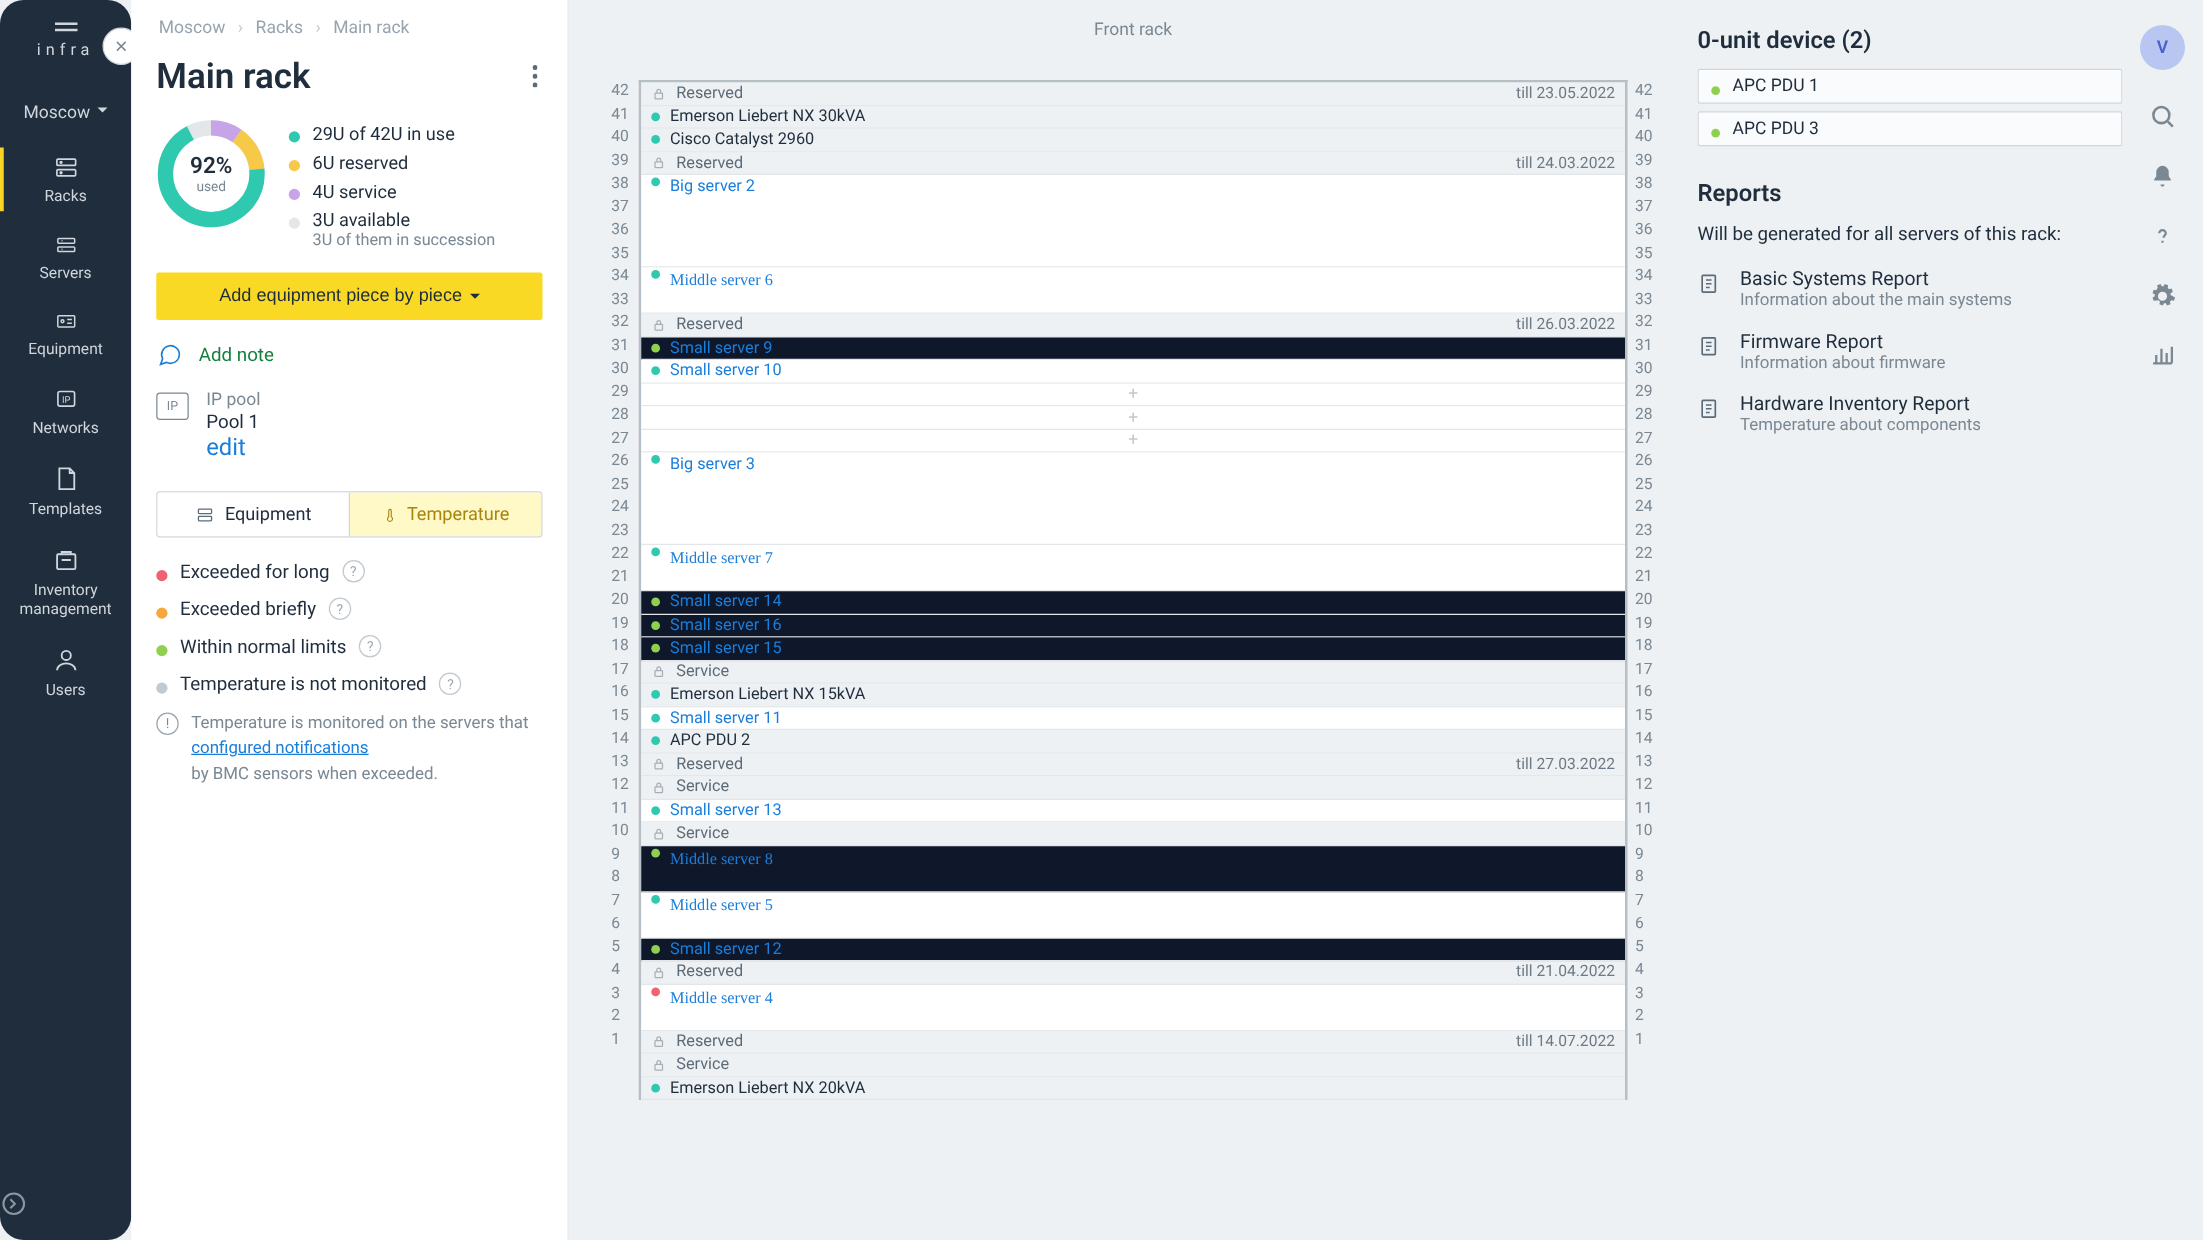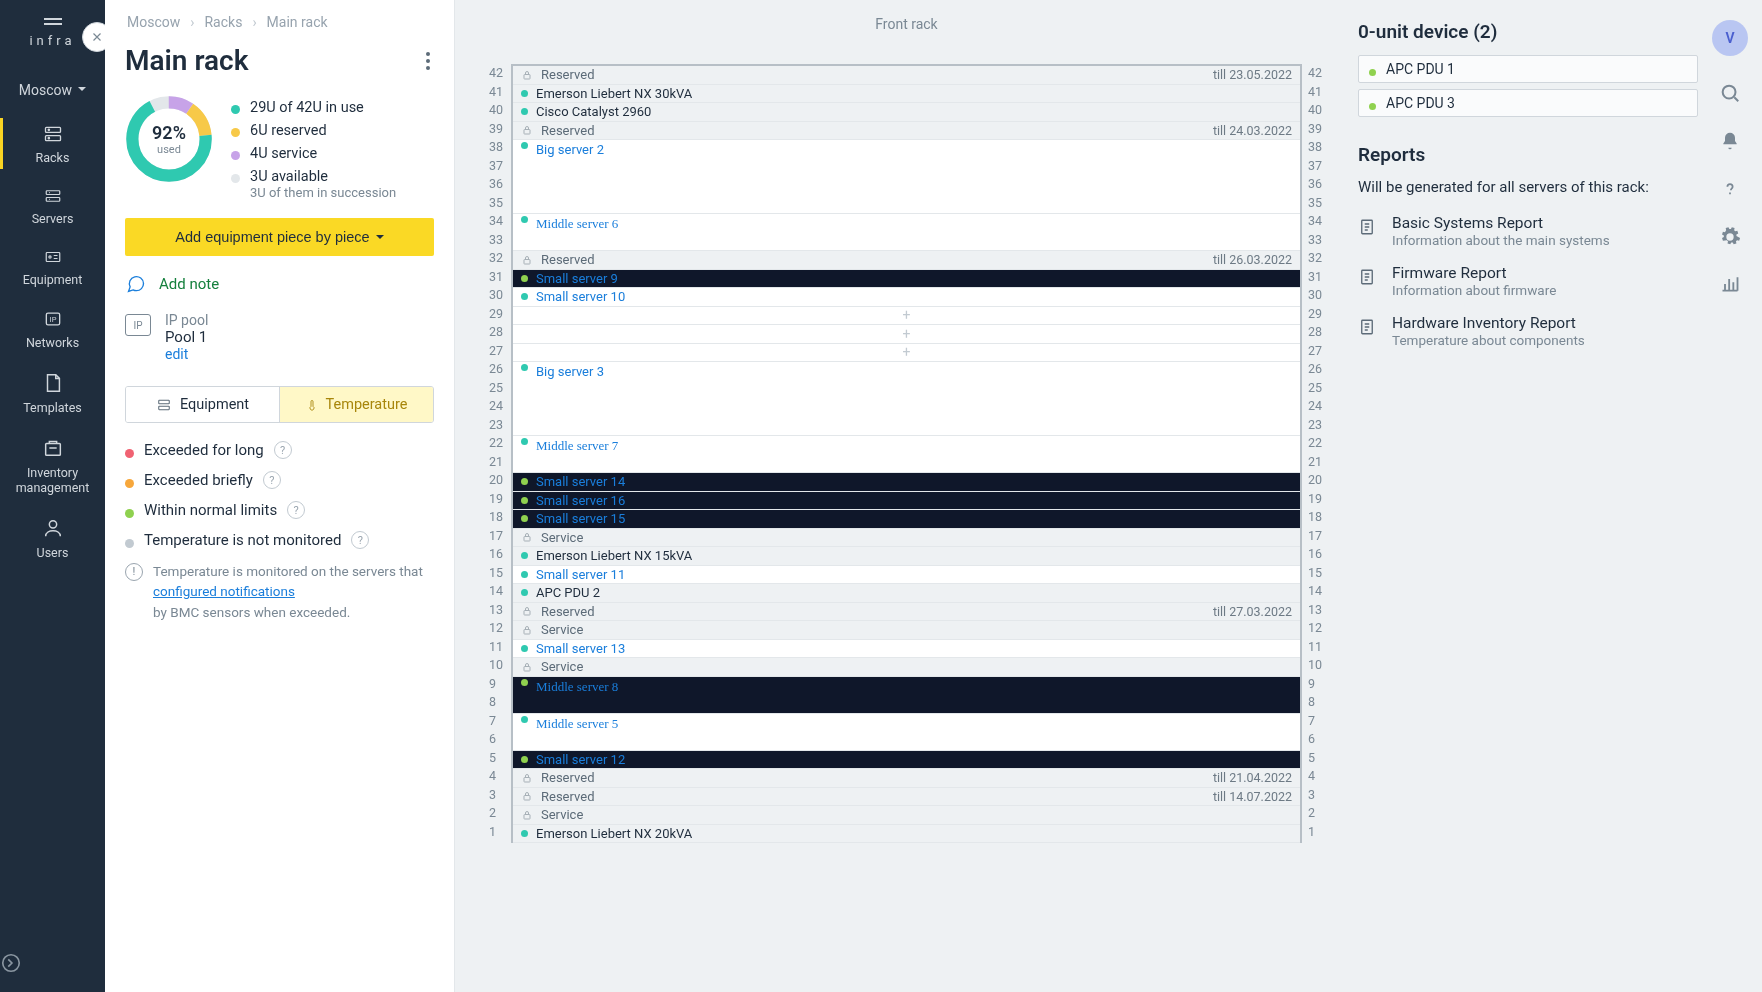--- a/index.html
+++ b/index.html
@@ -1,20 +1,20 @@
 <!DOCTYPE html>
 <html><head>
 <meta charset="utf-8">
 <style>
 * { box-sizing: border-box; margin: 0; padding: 0; }
 body { font-family: -apple-system, BlinkMacSystemFont, "Segoe UI", Roboto, sans-serif; font-size: 14px; color: #1f2d3d; background: #eef1f3; overflow: hidden; }
 .app { display: flex; height: 992px; width: 1762px; }
 
 
-.nav { width: 105px; background: #1f2d3d; color: #d0d6dc; display: flex; flex-direction: column; align-items: center; padding-top: 18px; flex-shrink: 0; }
+.nav { width: 105px; background: #1f2d3d; color: #d0d6dc; display: flex; flex-direction: column; align-items: center; padding-top: 18px; flex-shrink: 0; border-radius: 19px; }
 .nav .brand { text-align: center; padding-bottom: 14px; }
 .nav .brand-bars { width: 18px; height: 2px; background: #d0d6dc; margin: 0 auto 3px; }
 .nav .brand-text { letter-spacing: 4px; font-size: 13px; margin-top: 8px; }
 .nav .loc { margin: 20px 0 14px; font-size: 14px; cursor: pointer; }
 .nav .loc::after { content: ""; display: inline-block; margin-left: 6px; border: 4px solid transparent; border-top-color: #d0d6dc; vertical-align: middle; }
 .nav-item { width: 100%; text-align: center; padding: 12px 0 10px; cursor: pointer; position: relative; }
 .nav-item.active::before { content:""; position:absolute; left:0; top:6px; bottom:6px; width:3px; background:#f9d423; }
 .nav-icon { display:block; margin: 0 auto 6px; }
 .nav-label { font-size: 12.5px; line-height: 1.2; }
 .nav .bottom { margin-top: auto; padding-bottom: 18px; width:100%; text-align:center; cursor:pointer; }
@@ -52,21 +52,21 @@
 .btn-add { width: 100%; background:#fad925; border:none; padding:11px 0; font-size:14.5px; border-radius:2px; cursor:pointer; display:flex; align-items:center; justify-content:center; gap:6px; color:#1f2d3d; font-weight:500;}
 .btn-add::after { content:""; border:4px solid transparent; border-top-color:#1f2d3d; margin-top:4px;}
 
 .note-row { display:flex; align-items:center; gap:12px; margin: 18px 0; font-size:15px;}
 .note-row a { color:#15803d; cursor:pointer;}
 
 .ip-row { display:flex; gap:14px; align-items:flex-start; margin-bottom:24px;}
 .ip-icon { width:26px; height:22px; border:1.5px solid #7a8894; border-radius:3px; display:flex; align-items:center; justify-content:center; font-size:10px; color:#7a8894; margin-top:2px;}
 .ip-body .lbl { color:#7a8894; font-size:14px;}
 .ip-body .val { font-size:15px;}
-.ip-body .edit { color:#1a7edb; cursor:pointer; font-size:14px;}
+.ip-body .edit { color:#1a7edb; cursor:pointer; font-size:19px;}
 
 .tabs { display:flex; border:1px solid #d0d6dc; border-radius:3px; overflow:hidden; margin-bottom:18px;}
 .tab { flex:1; padding:9px 0; display:flex; align-items:center; justify-content:center; gap:8px; cursor:pointer; font-size:14.5px; background:#fff;}
 .tab.active { background:#fff8c7; color:#a8860b;}
 .tab:not(:last-child){border-right:1px solid #d0d6dc;}
 
 .tlegend-row { display:flex; align-items:center; gap:10px; margin-bottom:12px; font-size:15px;}
 .help { width:18px; height:18px; border:1.5px solid #c2cad1; border-radius:50%; display:inline-flex; align-items:center; justify-content:center; font-size:11px; color:#9aa5af; cursor:pointer;}
 
 .tnote { display:flex; gap:10px; color:#7a8894; font-size:13.5px; line-height:1.5;}
@@ -486,20 +486,24 @@
             <span class="name">Small server 12</span>
           </div>
           <div class="slot reserved">
             <svg class="lock" viewBox="0 0 24 24" fill="none" stroke="#6d7a85" stroke-width="2">
               <rect x="6" y="11" width="12" height="9" rx="1"></rect>
               <path d="M9 11V8a3 3 0 116 0v3"></path>
             </svg>
             <span class="name">Reserved</span>
             <span class="till">till 21.04.2022</span>
           </div>
+          <div class="slot x span2">
+            <span class="sdot" style="background:#f06272"></span>
+            <span class="name">Middle server 4</span>
+          </div>
           <div class="slot reserved">
             <svg class="lock" viewBox="0 0 24 24" fill="none" stroke="#6d7a85" stroke-width="2">
               <rect x="6" y="11" width="12" height="9" rx="1"></rect>
               <path d="M9 11V8a3 3 0 116 0v3"></path>
             </svg>
             <span class="name">Reserved</span>
             <span class="till">till 14.07.2022</span>
           </div>
           <div class="slot service">
             <svg class="lock" viewBox="0 0 24 24" fill="none" stroke="#6d7a85" stroke-width="2">

